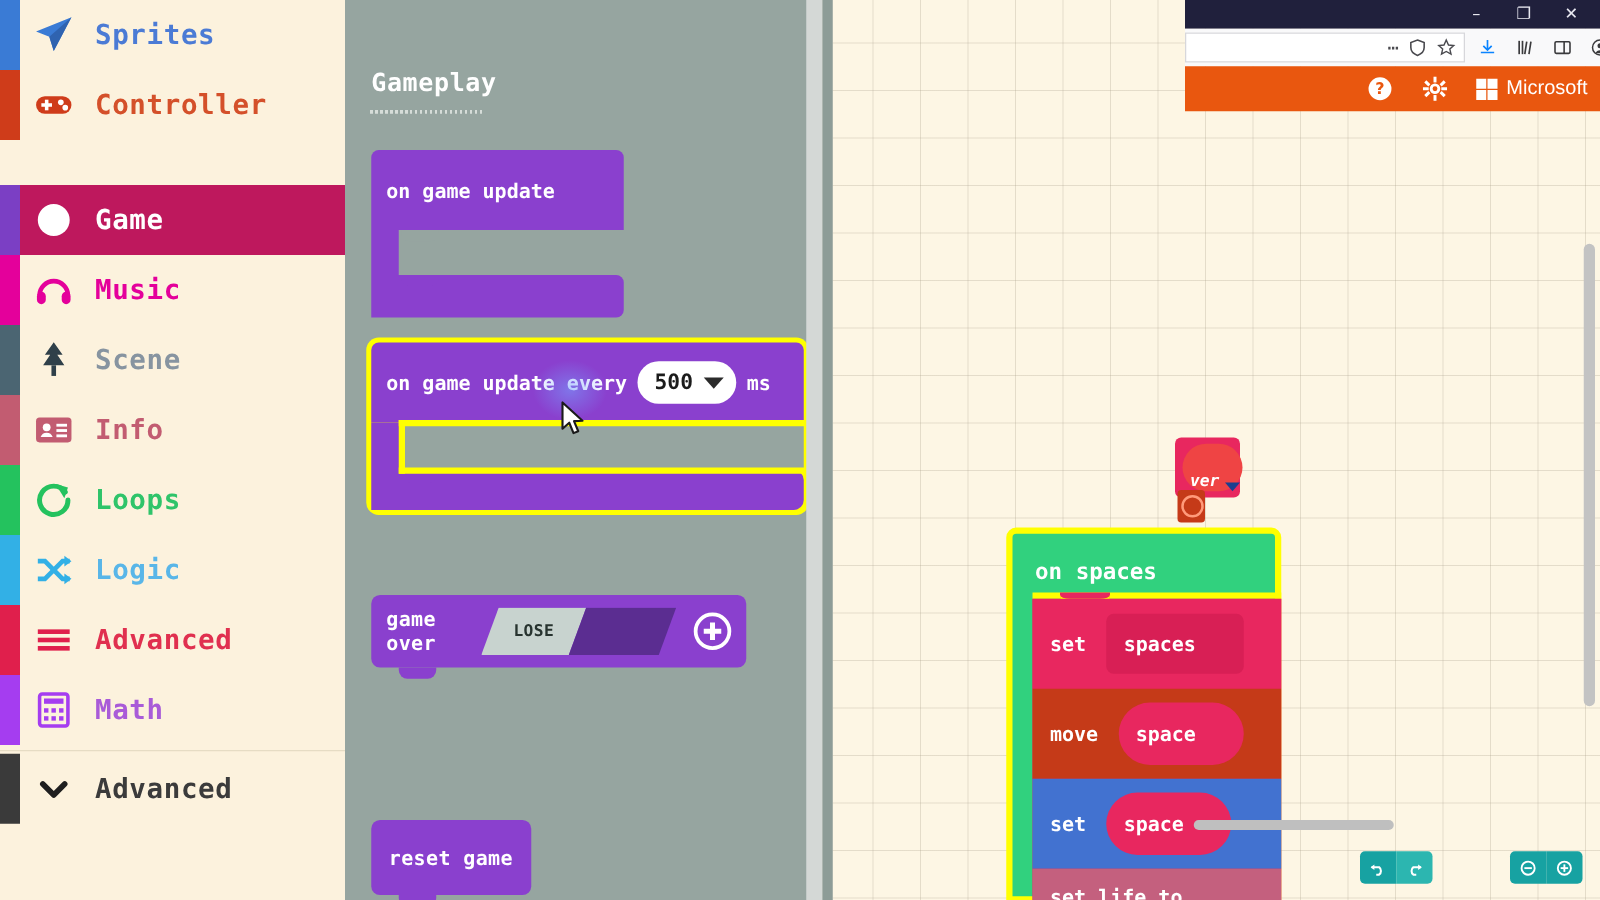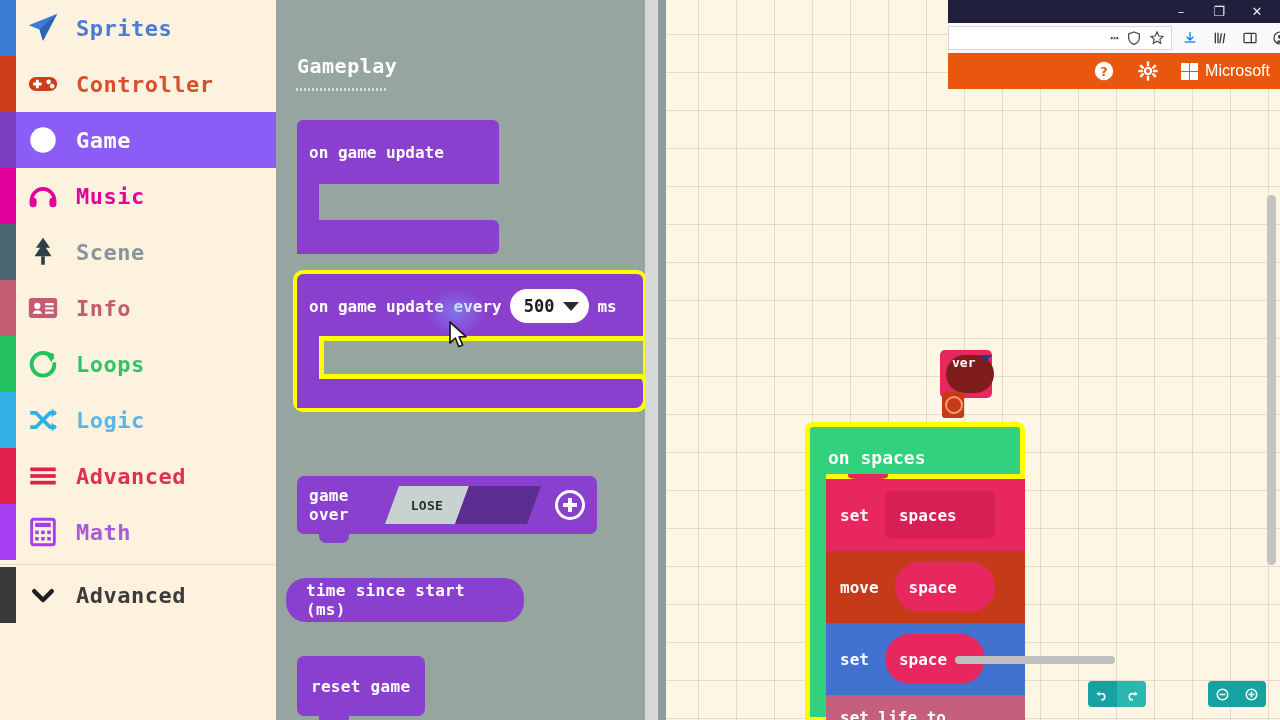--- a/index.html
+++ b/index.html
@@ -36,21 +36,21 @@
     flex: 0 0 46px;
   }
   .cat .lbl {
     font-size: 22px;
     font-family: "DejaVu Sans Mono", monospace;
     font-weight: bold;
     letter-spacing: 0.5px;
     margin-left: 10px;
     white-space: nowrap;
   }
-  .cat.selected { background: #8b5cf6; }
+  .cat.selected { background: #be185d; margin-top: 36px; }
   .cat.selected .lbl { color: #ffffff; }
   .cat.selected .strip { background: #7b3fc4; }
 
   .cat-divider {
     height: 1px; background: #e6dcc4; margin: 4px 0 2px 0;
   }
   .cat.advanced .lbl { color: #3b3b3b; }
 
   
   .flyout {
@@ -335,21 +335,21 @@
 </style>
 </head>
 <body>
 
 <div id="root">
 
   <div class="workspace"></div>
   <div class="ws-left-border"></div>
 
   <div class="frag" style="left:940px; top:350px; width:52px; height:48px; background:#e8275f; border-radius:5px;">
-    <div style="position:absolute;left:6px;top:5px;width:48px;height:38px;background:#7f1d1d;border-radius:19px;display:flex;align-items:flex-start;padding-left:6px;">
+    <div style="position:absolute;left:6px;top:5px;width:48px;height:38px;background:#ef4444;border-radius:19px;display:flex;align-items:flex-end;padding-left:6px;font-style:italic;">
       <span style="color:#fff;font-size:13px;font-family:'DejaVu Sans Mono',monospace;font-weight:bold;">ver</span>
       <span style="margin-left:5px;width:0;height:0;border-left:6px solid transparent;border-right:6px solid transparent;border-top:7px solid #1b3f8f;"></span>
     </div>
   </div>
   <div class="frag" style="left:942px; top:392px; width:22px; height:26px; background:#c53a18; border-radius:3px;">
     <div style="position:absolute;left:3px;top:4px;width:18px;height:18px;border:2px solid #ff9a7a;border-radius:50%;"></div>
   </div>
 
   <div class="onstart">
     <div class="title">on spaces</div>
@@ -452,23 +452,20 @@
     <div class="blk" style="left:21px; top:444px; width:300px; height:58px; border-radius:7px; display:flex; align-items:center; padding:0 12px;">
       <span>game over</span>
       <span style="display:inline-flex;align-items:center;margin-left:14px;text-align:right;">
         <span class="hexfield">LOSE</span>
         <span class="hexdark"></span>
       </span>
       <span class="plusbtn" style="margin-left:14px;"></span>
       <span style="position:absolute;left:22px;top:58px;width:30px;height:9px;background:#8a40ce;border-radius:0 0 7px 7px;"></span>
     </div>
 
-    <div class="blk roundblk" style="left:10px; top:546px; width:238px; height:44px;">
-      <span>time since start (ms)</span>
-    </div>
 
     <div class="blk" style="left:21px; top:624px; width:128px; height:60px; border-radius:7px; display:flex; align-items:center; padding-left:14px;">
       <span>reset game</span>
       <span style="position:absolute;left:22px;top:60px;width:30px;height:9px;background:#8a40ce;border-radius:0 0 7px 7px;"></span>
     </div>
 
     <div class="flyout-scroll"></div>
     <div class="flyout-edge"></div>
   </div>
 

